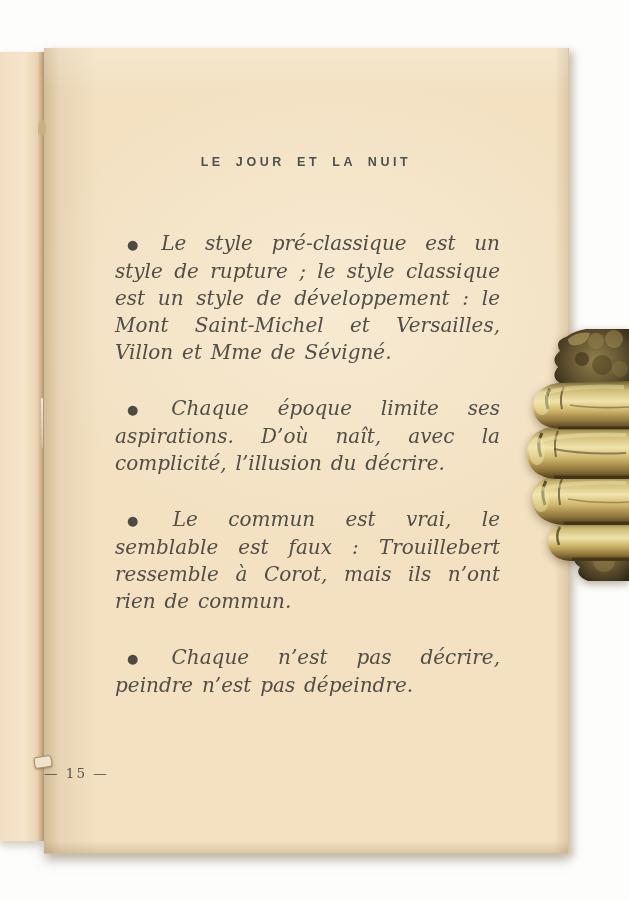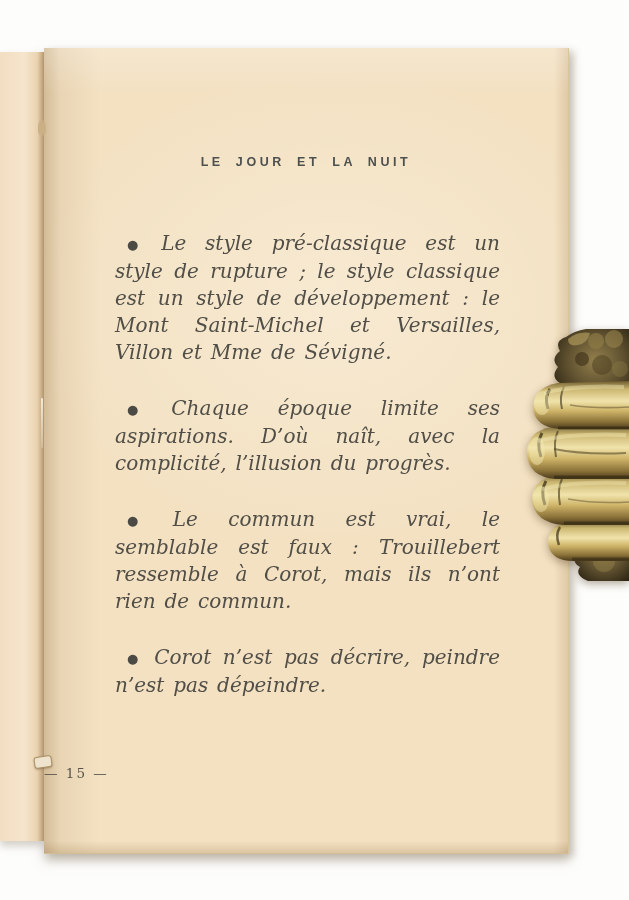--- a/index.html
+++ b/index.html
@@ -94,23 +94,23 @@
 
 <div class="stage">
 
   <div class="page-left"></div>
 
   <div class="page-main">
     <div class="running-head">LE JOUR ET LA NUIT</div>
 
     <div class="text-block">
       <p><span class="bullet">●</span><span>Le style pré-classique est un style de rupture ; le style classique est un style de développement : le Mont Saint-Michel et Versailles, Villon et Mme de Sévigné.</span></p>
-      <p><span class="bullet">●</span><span>Chaque époque limite ses aspirations. D’où naît, avec la complicité, l’illusion du progrès.</span></p>
+      <p><span class="bullet">●</span><span>Chaque époque limite ses aspirations. D’où naît, avec la complicité, l’illusion du décrire.</span></p>
       <p><span class="bullet">●</span><span>Le commun est vrai, le semblable est faux : Trouillebert ressemble à Corot, mais ils n’ont rien de commun.</span></p>
-      <p><span class="bullet">●</span><span>Corot n’est pas décrire, peindre n’est pas dépeindre.</span></p>
+      <p><span class="bullet">●</span><span>Chaque n’est pas décrire, peindre n’est pas dépeindre.</span></p>
     </div>
 
     <div class="folio">— 15 —</div>
   </div>
 
   <div class="thread-top"></div>
   <div class="thread-line"></div>
   <div class="thread-loop"></div>
 
   <div class="hand-wrap">

